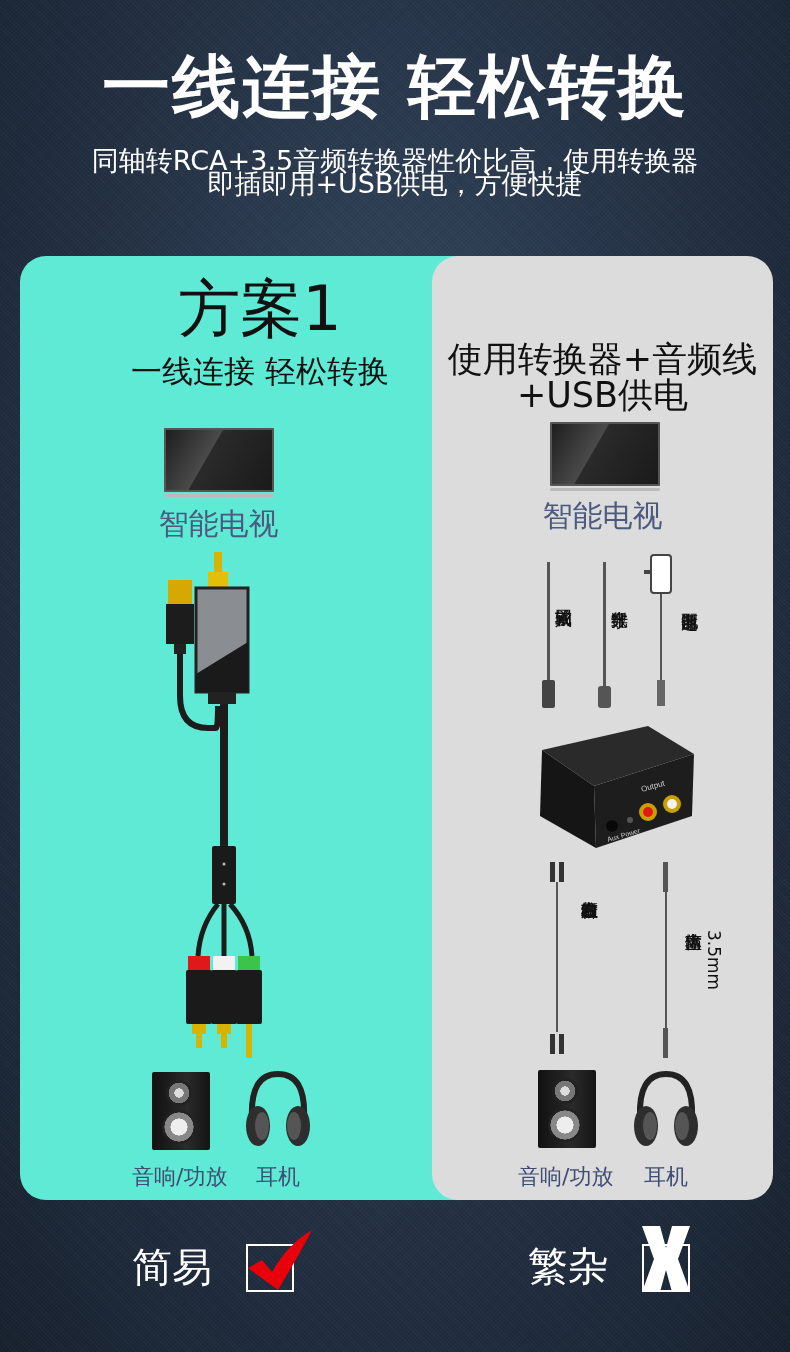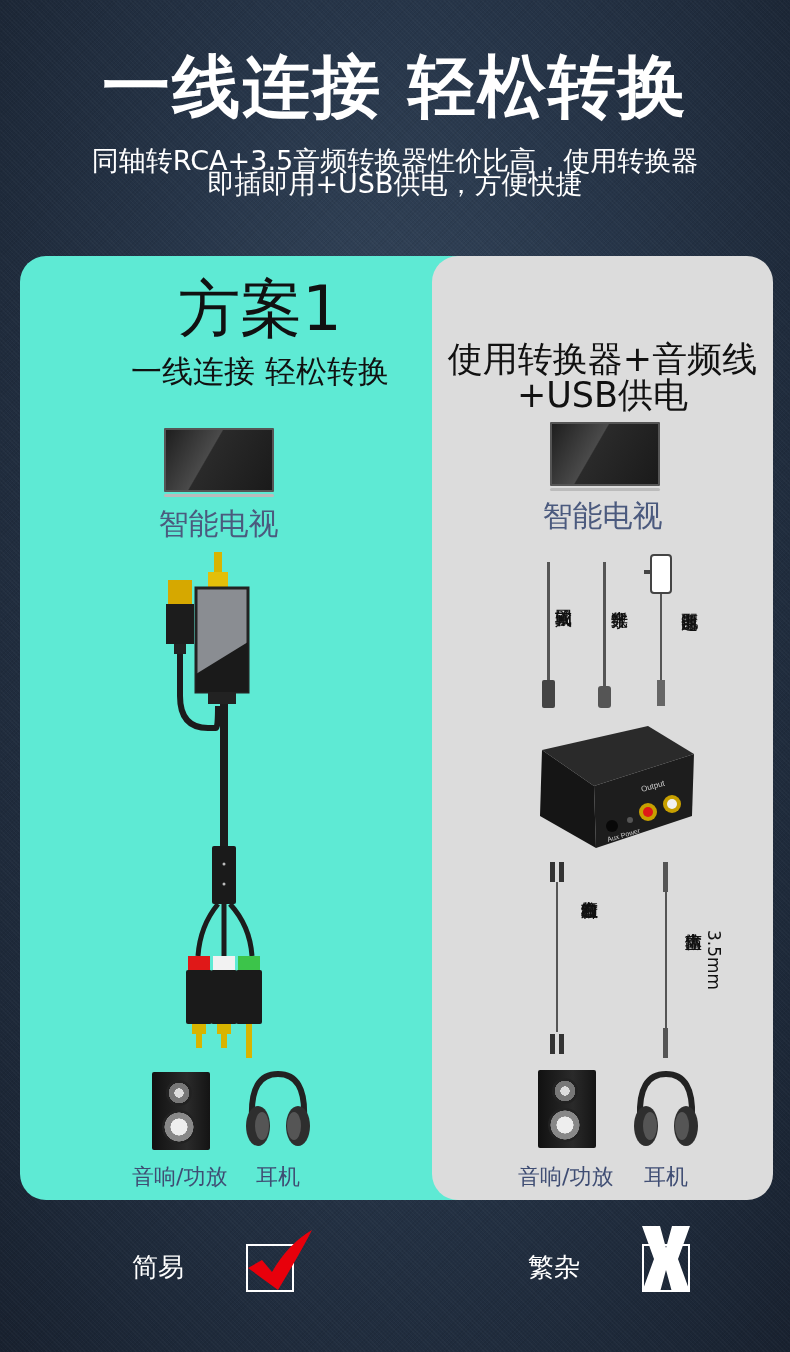--- a/index.html
+++ b/index.html
@@ -44,21 +44,21 @@
   .vtext {
     writing-mode: vertical-rl; text-orientation: upright; font-size: 17px; color: #111; line-height: 19px; letter-spacing: 0px;
   }
   .wire { background: #555; }
   .speaker {
     width: 58px; height: 78px; background: linear-gradient(90deg, #111 0%, #2a2a2a 60%, #141414 100%); border-radius: 2px;
   }
   .speaker .tw { position:absolute; left: 14px; top: 8px; width: 26px; height: 26px; border-radius: 50%; background: radial-gradient(circle, #ddd 0 25%, #777 26% 55%, #222 56%); }
   .speaker .wf { position:absolute; left: 10px; top: 38px; width: 34px; height: 34px; border-radius: 50%; background: radial-gradient(circle, #eee 0 35%, #888 36% 60%, #222 61%); }
   .headphones { width: 72px; height: 82px; }
-  .bottom-label { font-size: 26px; color: #fff; line-height: 50px; text-align: right; }
+  .bottom-label { font-size: 40px; color: #fff; line-height: 50px; text-align: right; }
   .check-box { width: 48px; height: 48px; border: 2px solid #fff; }
 </style>
 </head>
 <body>
 
 <div class="abs headline">一线连接  轻松转换</div>
 <div class="abs subline" style="top:143px;">同轴转RCA+3.5音频转换器性价比高，使用转换器</div>
 <div class="abs subline" style="top:166px;">即插即用+USB供电，方便快捷</div>
 
 <div class="abs card card1">
@@ -192,17 +192,17 @@
   <div class="abs dev-label" style="left:86px;top:906px;">音响/功放</div>
   <div class="abs dev-label" style="left:212px;top:906px;">耳机</div>
 </div>
 
 <div class="abs bottom-label" style="left:132px;top:1242px;">简易</div>
 <div class="abs check-box" style="left:246px;top:1244px;"></div>
 <svg class="abs" style="left:244px;top:1226px;" width="72" height="66" viewBox="0 0 72 66">
   <path d="M4 42 L18 34 L28 46 Q44 18 68 4 Q58 24 34 64 Z" fill="#e8000b"></path>
 </svg>
 
-<div class="abs bottom-label" style="left:528px;top:1242px;">繁杂</div>
+<div class="abs bottom-label" style="left:528px;top:1242px;font-family:Liberation Serif, serif;">繁杂</div>
 <div class="abs check-box" style="left:642px;top:1244px;"></div>
 <svg class="abs" style="left:640px;top:1226px;" width="52" height="66" viewBox="0 0 52 66">
   <path d="M2 0 L20 0 L26 22 L32 0 L50 0 L38 33 L50 66 L32 66 L26 44 L20 66 L2 66 L14 33 Z" fill="#ffffff"></path>
 </svg>
 
 </body></html>

